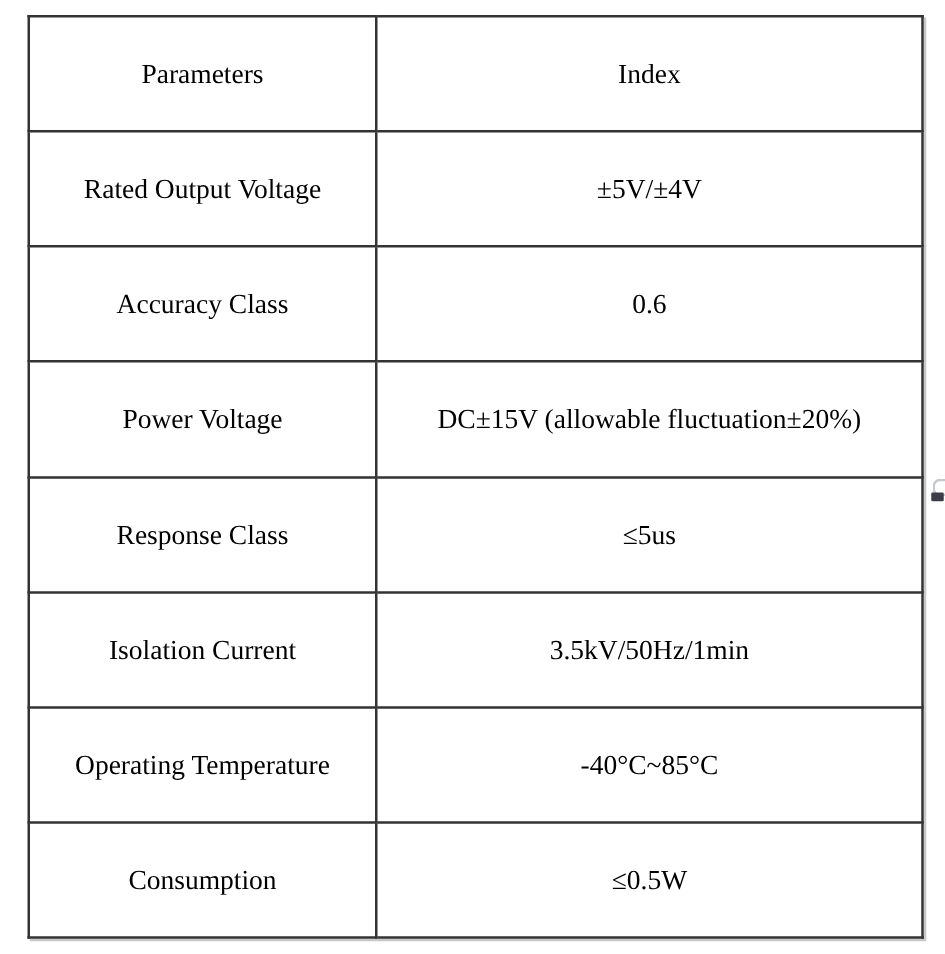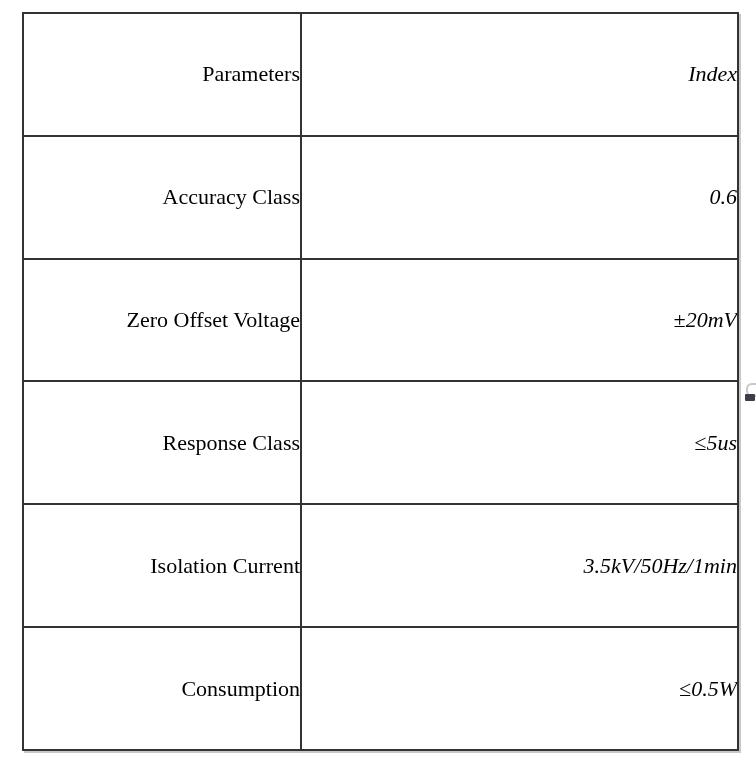--- a/index.html
+++ b/index.html
@@ -28,28 +28,28 @@
     width: 100%;
     height: 100%;
     border-collapse: collapse;
     table-layout: fixed;
   }
   .spec-table th,
   .spec-table td {
     border: 2px solid #333333;
     font-size: 22px;
     font-weight: normal;
-    text-align: right;
+    text-align: center;
     vertical-align: middle;
     padding: 0;
     white-space: nowrap;
     overflow: hidden;
   }
   .param-cell { padding-left: 12px; }
-  .index-cell { padding-left: 32px; font-style: italic; }
+  .index-cell { padding-left: 32px; }
   .col-param { width: 278px; }
   .col-index { width: auto; }
   
   .edge-artifact-light {
     position: absolute;
     left: 746px;
     top: 383px;
     width: 8px;
     height: 10px;
     border: 2px solid #c5c8cc;
@@ -75,34 +75,42 @@
     <colgroup>
       <col class="col-param">
       <col class="col-index">
     </colgroup>
     <tbody>
       <tr>
         <th class="param-cell">Parameters</th>
         <th class="index-cell">Index</th>
       </tr>
       <tr>
+        <td class="param-cell">Rated Output Voltage</td>
+        <td class="index-cell">±5V/±4V</td>
+      </tr>
+      <tr>
         <td class="param-cell">Accuracy Class</td>
         <td class="index-cell">0.6</td>
       </tr>
       <tr>
-        <td class="param-cell">Zero Offset Voltage</td>
-        <td class="index-cell">±20mV</td>
+        <td class="param-cell">Power Voltage</td>
+        <td class="index-cell">DC±15V (allowable fluctuation±20%)</td>
       </tr>
       <tr>
         <td class="param-cell">Response Class</td>
         <td class="index-cell">≤5us</td>
       </tr>
       <tr>
         <td class="param-cell">Isolation Current</td>
         <td class="index-cell">3.5kV/50Hz/1min</td>
+      </tr>
+      <tr>
+        <td class="param-cell">Operating Temperature</td>
+        <td class="index-cell">-40°C~85°C</td>
       </tr>
       <tr>
         <td class="param-cell">Consumption</td>
         <td class="index-cell">≤0.5W</td>
       </tr>
     </tbody>
   </table>
 </div>
 
 <div class="edge-artifact-light"></div>

